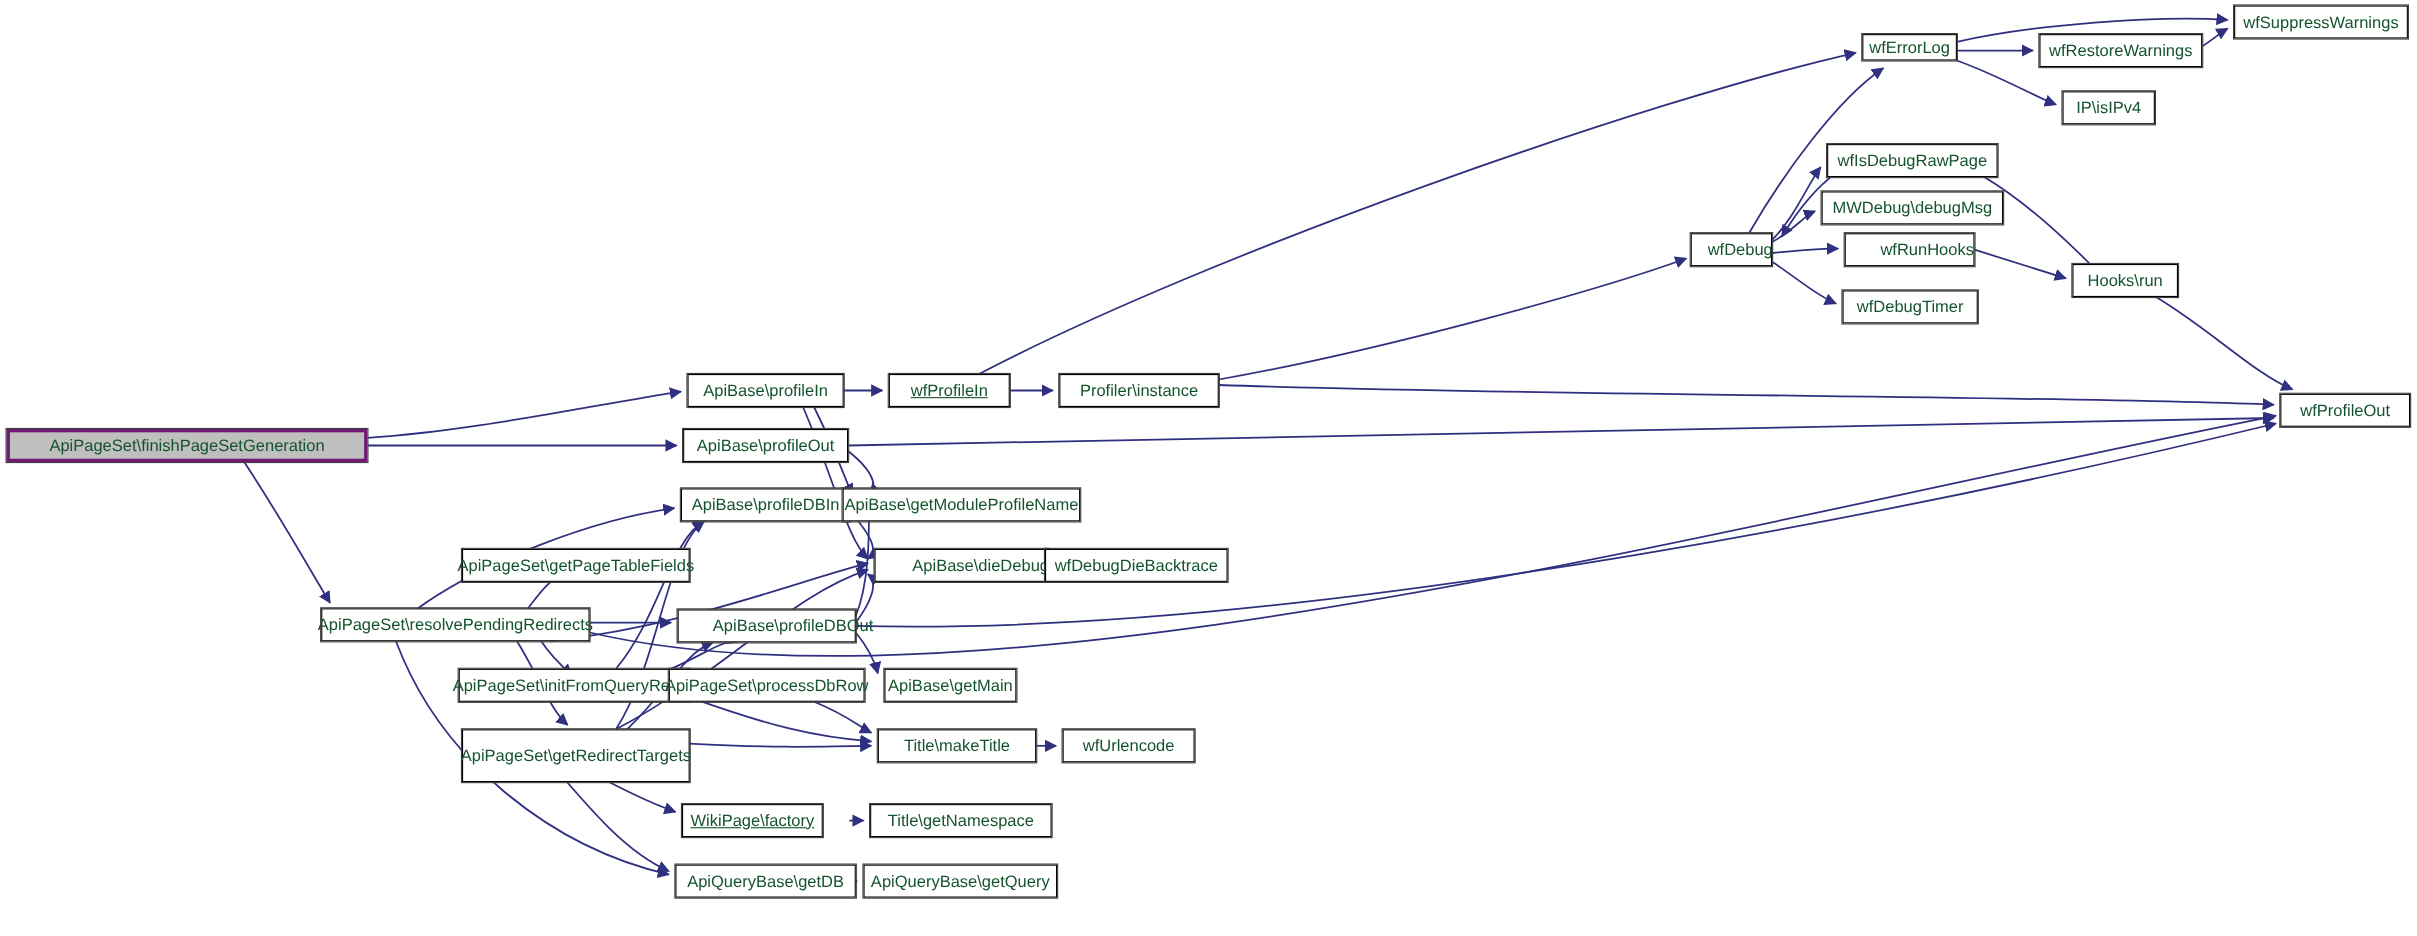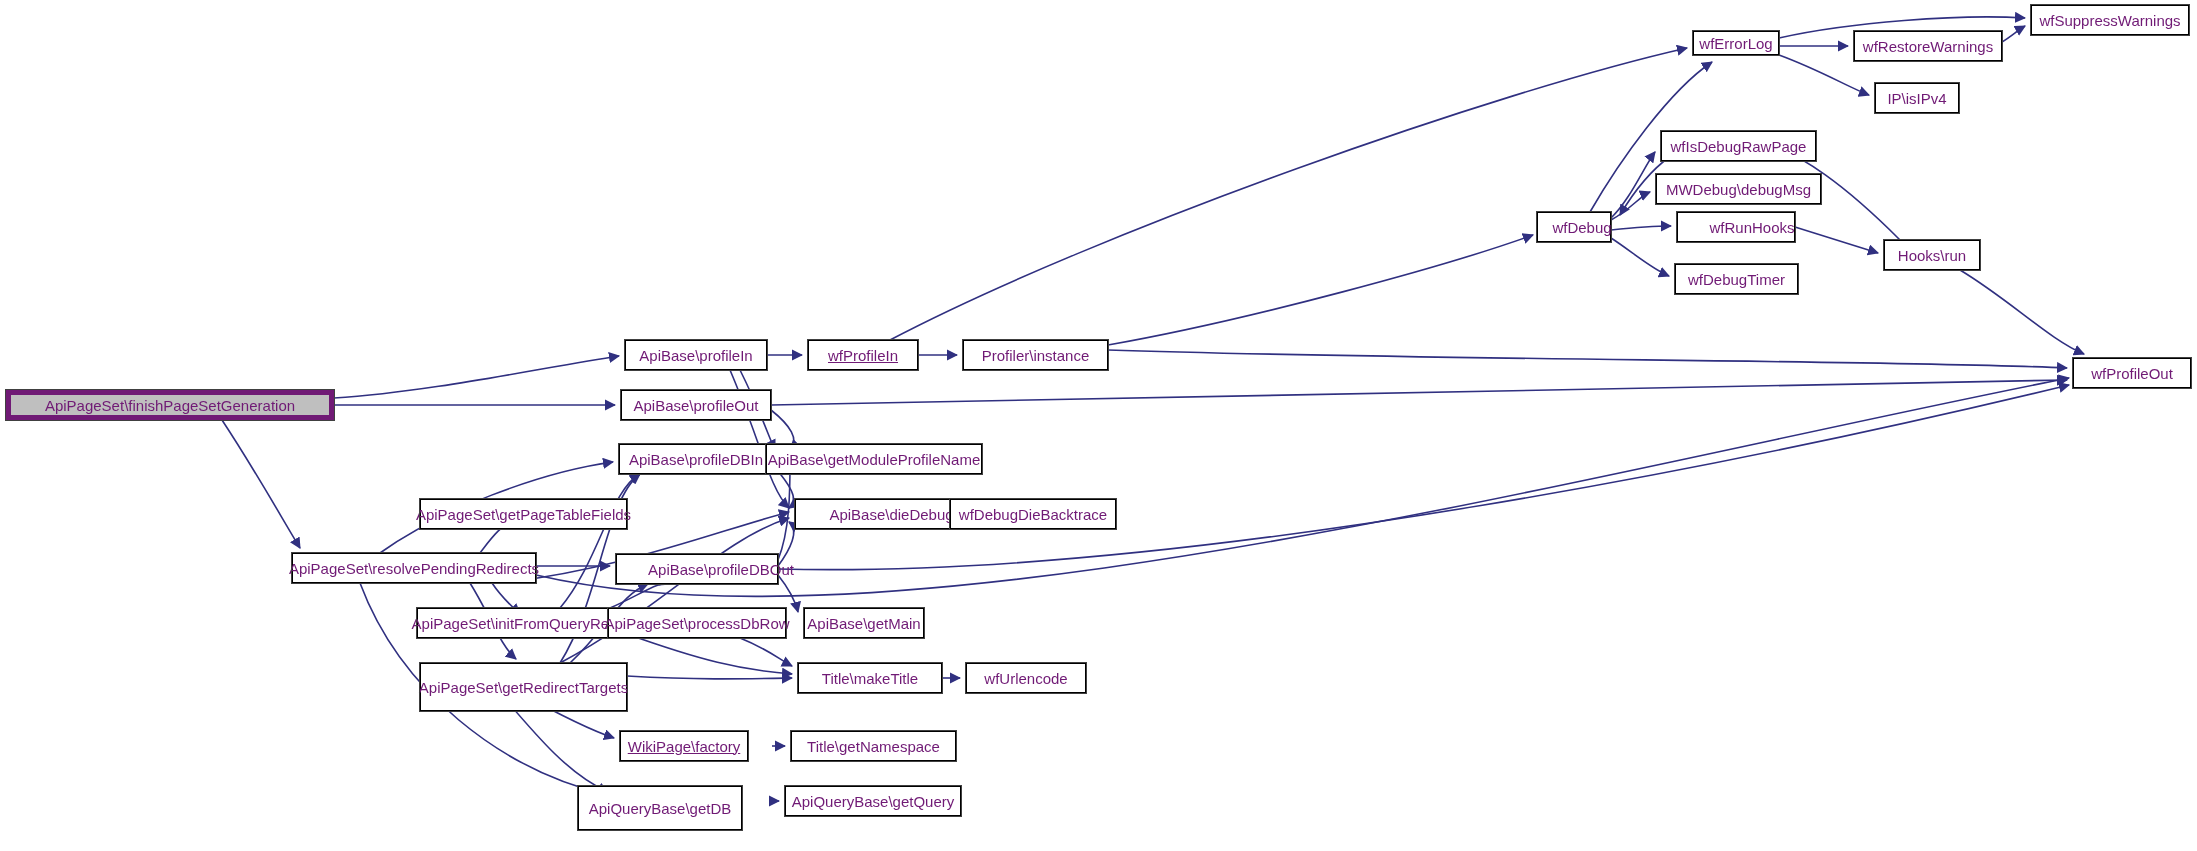--- a/index.html
+++ b/index.html
@@ -2,23 +2,23 @@
 <html><head>
 <meta charset="utf-8">
 <style>
   html,body{margin:0;padding:0;background:#ffffff;}
   body{font-family:"Liberation Sans",sans-serif;}
   #canvas{position:relative;width:2197px;height:851px;background:#ffffff;overflow:hidden;}
   svg#edges{position:absolute;left:0;top:0;width:2197px;height:851px;}
   .node{position:absolute;box-sizing:border-box;background:#ffffff;
         border:1px solid #000000;outline:1px solid #404040;
         display:flex;align-items:center;justify-content:center;
-        font-family:"Liberation Sans",sans-serif;font-size:15px;color:#701a75;
+        font-family:"Liberation Sans",sans-serif;font-size:15px;color:#14532d;
         white-space:nowrap;letter-spacing:0px;}
-  .node.root{background:#bfbfbf;border:5px solid #701a75;outline:1px solid #404040;}
+  .node.root{background:#bfbfbf;border:3px solid #701a75;outline:1px solid #404040;}
 </style>
 </head>
 <body>
 
 <div id="canvas">
   <svg id="edges" viewBox="0 0 2197 851" xmlns="http://www.w3.org/2000/svg">
     <defs>
       <marker id="ah" viewBox="0 0 10 10" refX="9" refY="5" markerWidth="7" markerHeight="7" orient="auto-start-reverse">
         <path d="M0,0 L10,5 L0,10 z" fill="#303080"></path>
       </marker>
@@ -127,21 +127,21 @@
       </div>
       <div class="node" style="left: 966px; top: 663px; width: 120px; height: 30px;">
         <span>wfUrlencode</span>
       </div>
       <div class="node" style="left: 620px; top: 731px; width: 128px; height: 30px; text-decoration: underline;">
         <span>WikiPage\factory</span>
       </div>
       <div class="node" style="left: 791px; top: 731px; width: 165px; height: 30px;">
         <span>Title\getNamespace</span>
       </div>
-      <div class="node" style="left: 578px; top: 786px; width: 164px; height: 44px;">
+      <div class="node" style="left: 614px; top: 786px; width: 164px; height: 30px;">
         <span>ApiQueryBase\getDB</span>
       </div>
       <div class="node" style="left: 785px; top: 786px; width: 176px; height: 30px;">
         <span>ApiQueryBase\getQuery</span>
       </div>
       <div class="node" style="left: 808px; top: 340px; width: 110px; height: 30px; text-decoration: underline;">
         <span>wfProfileIn</span>
       </div>
       <div class="node" style="left: 963px; top: 340px; width: 145px; height: 30px;">
         <span>Profiler\instance</span>

